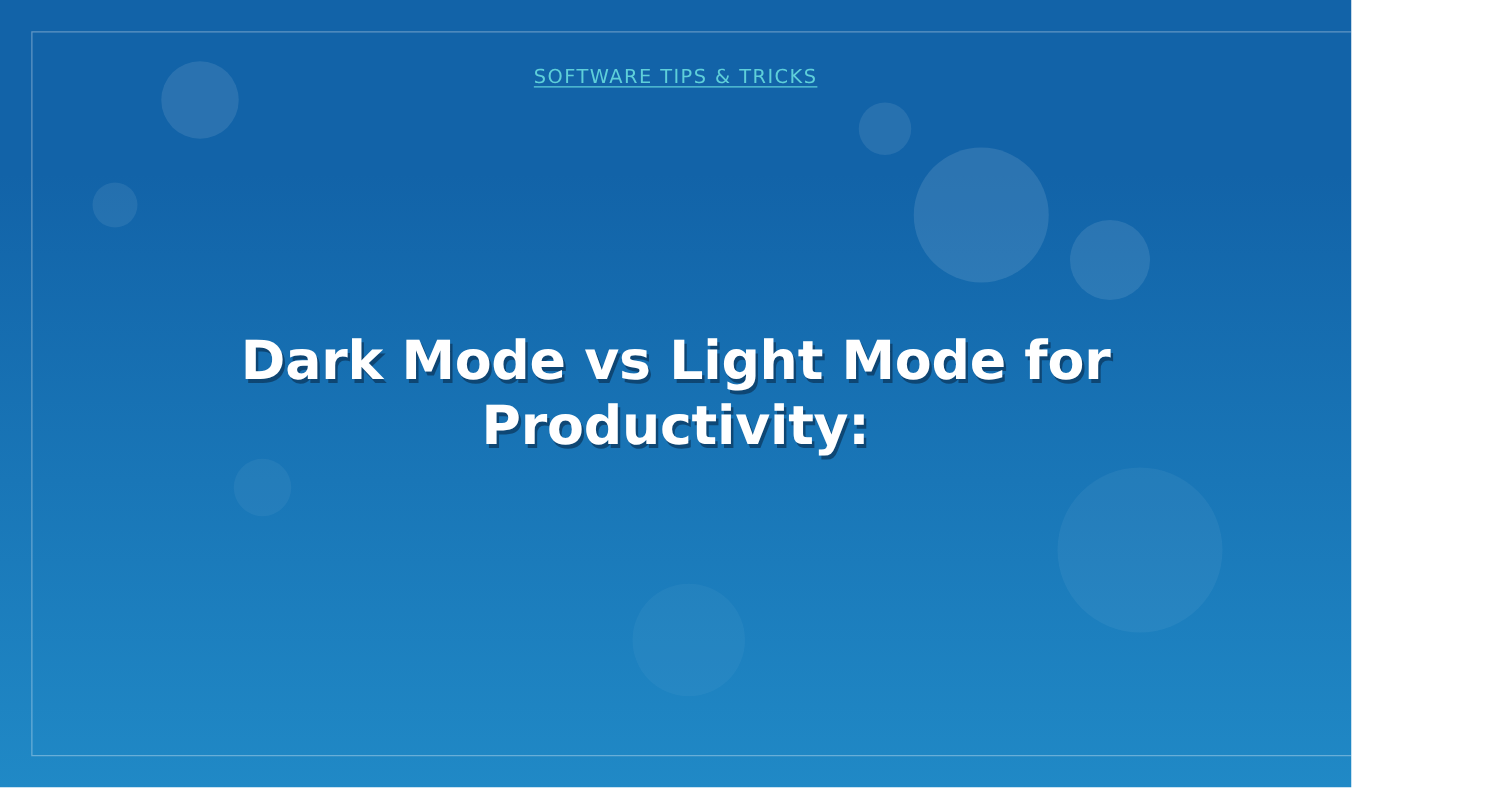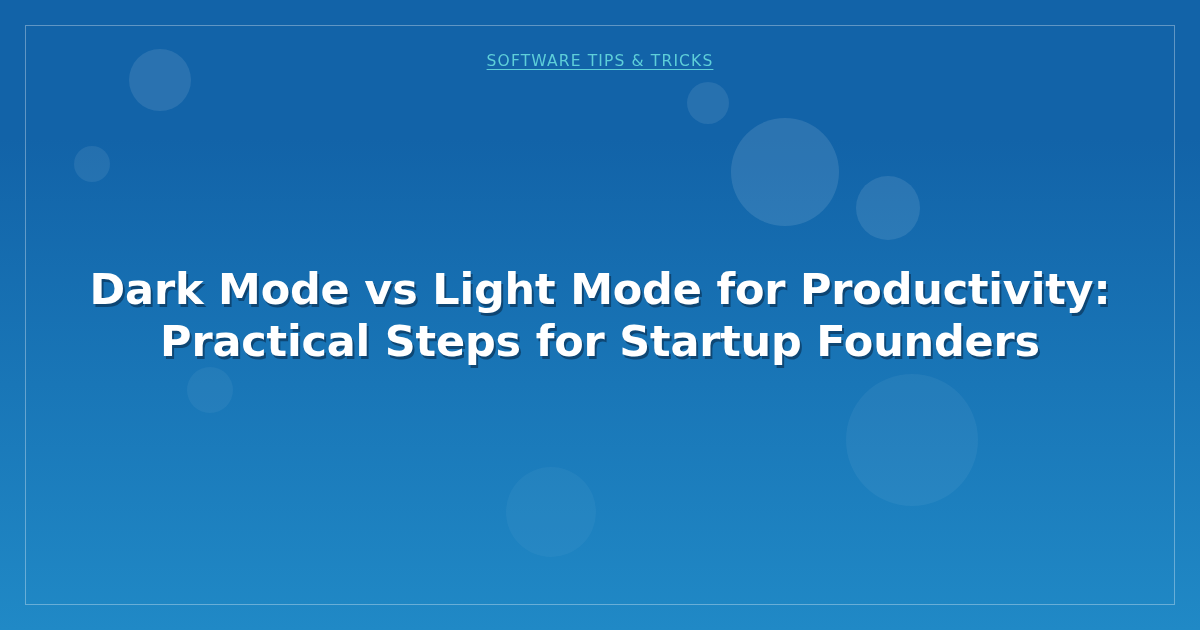--- a/index.html
+++ b/index.html
@@ -8,21 +8,21 @@
   }
   body {
     width: 1200px;
     height: 630px;
     overflow: hidden;
     font-family: "DejaVu Sans", sans-serif;
   }
 
   .card {
     position: relative;
-    width: 1200px;
+    width: 1081px;
     height: 630px;
     background: linear-gradient(180deg, #1263a8 0%, #1569ac 25%, #1a7ab8 60%, #2089c6 100%);
     overflow: hidden;
     box-sizing: border-box;
   }
 
   
   .decor {
     position: absolute;
     inset: 0;
@@ -118,19 +118,18 @@
     </div>
 
   <div class="frame"></div>
 
   <div class="content">
     <div class="eyebrow" style="color: rgb(94, 207, 217);">SOFTWARE TIPS &amp; TRICKS</div>
 
     <div class="title-wrap">
       <h1 class="title" style="color: rgb(255, 255, 255);">
         <span class="line">Dark Mode vs Light Mode for Productivity:</span>
-        <span class="line">Practical Steps for Startup Founders</span>
       </h1>
     </div>
 
   </div>
 
 </div>
 
 </body></html>

